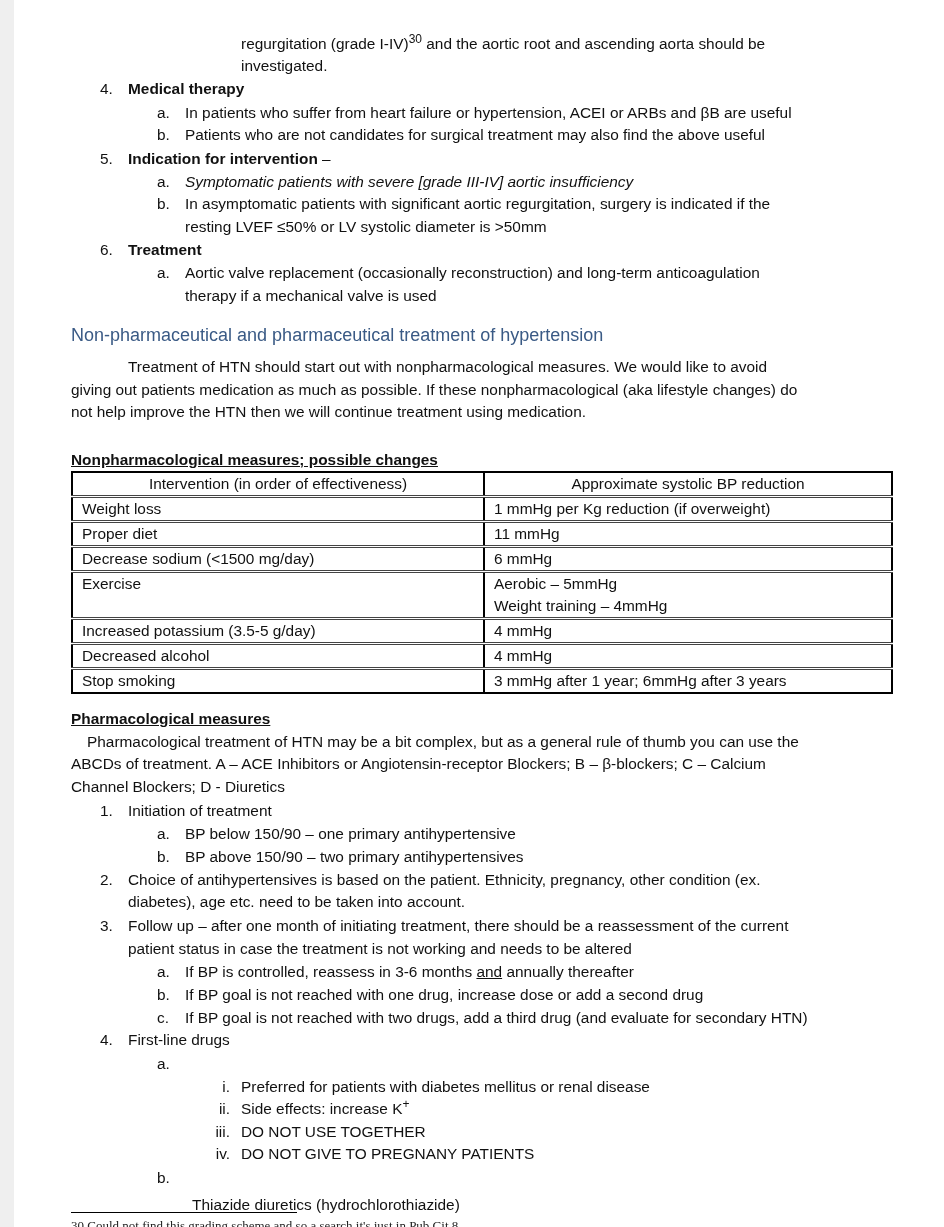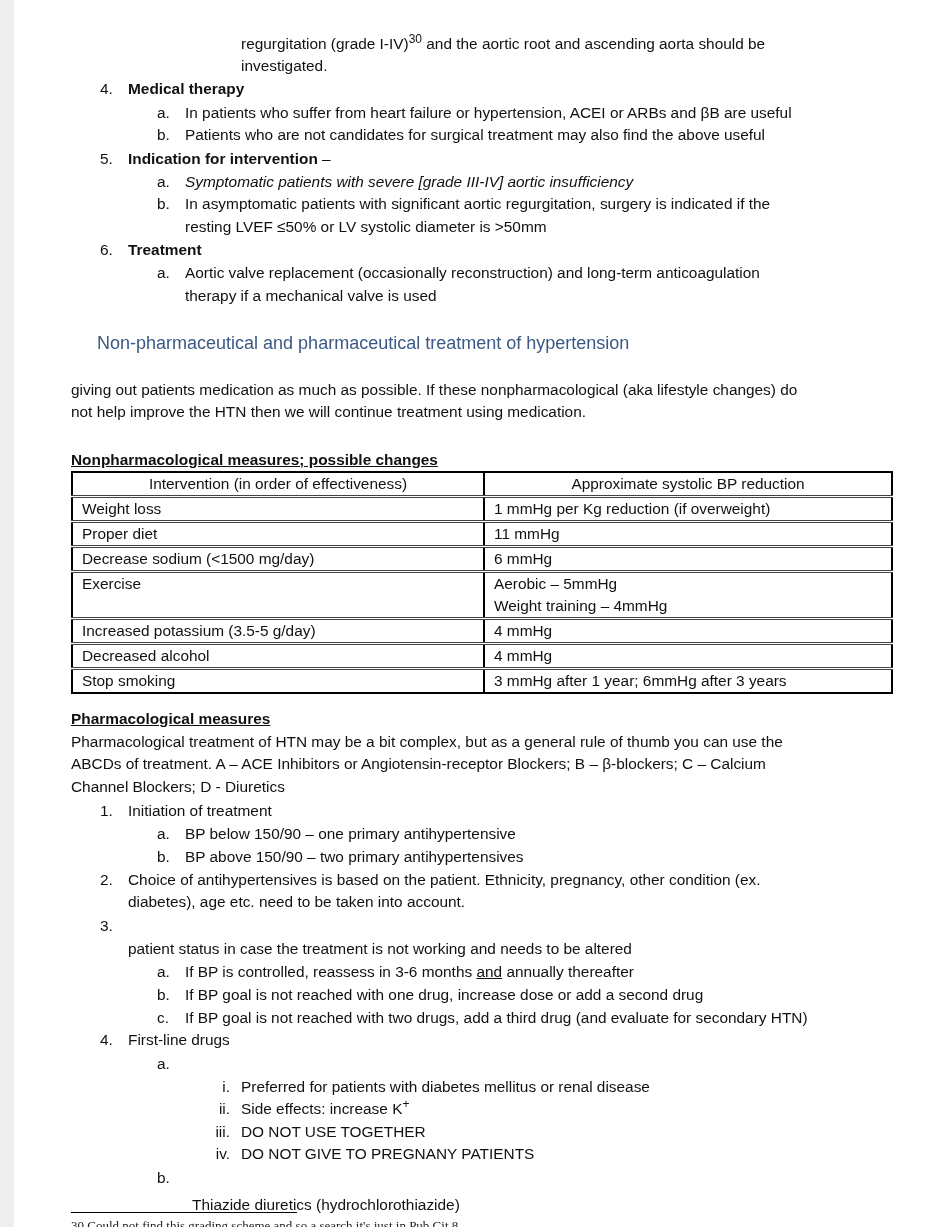--- a/index.html
+++ b/index.html
@@ -57,21 +57,22 @@
   <div class="marker" style="left:143px; top:193px;">b.</div>
   <div class="abs" style="left:171px; top:193px;">In asymptomatic patients with significant aortic regurgitation, surgery is indicated if the</div>
   <div class="abs" style="left:171px; top:216px;">resting LVEF ≤50% or LV systolic diameter is &gt;50mm</div>
 
   <div class="marker" style="left:86px; top:239px;">6.</div>
   <div class="abs b" style="left:114px; top:239px;">Treatment</div>
   <div class="marker" style="left:143px; top:262px;">a.</div>
   <div class="abs" style="left:171px; top:262px;">Aortic valve replacement (occasionally reconstruction) and long-term anticoagulation</div>
   <div class="abs" style="left:171px; top:285px;">therapy if a mechanical valve is used</div>
 
-  <div class="abs heading" style="left:57px; top:331px; line-height:24px;margin-left:26px;">Non-pharmaceutical and pharmaceutical treatment of hypertension</div>
+  <div class="abs heading" style="left:57px; top:323px; line-height:24px;">Non-pharmaceutical and pharmaceutical treatment of hypertension</div>
+  <div class="abs" style="left:114px; top:356px;">Treatment of HTN should start out with nonpharmacological measures. We would like to avoid</div>
   <div class="abs" style="left:57px; top:379px;">giving out patients medication as much as possible. If these nonpharmacological (aka lifestyle changes) do</div>
   <div class="abs" style="left:57px; top:401px;">not help improve the HTN then we will continue treatment using medication.</div>
 
   <div class="abs b u" style="left:57px; top:449px;">Nonpharmacological measures; possible changes</div>
 
   <table class="lifestyle">
     <tbody>
         <tr>
       <th class="c1">Intervention (in order of effectiveness)</th>
       <th>Approximate systolic BP reduction</th>
@@ -104,36 +105,37 @@
       <td>4 mmHg</td>
     </tr>
     <tr>
       <td class="c1">Stop smoking</td>
       <td>3 mmHg after 1 year; 6mmHg after 3 years</td>
     </tr>
   </tbody>
     </table>
 
   <div class="abs b u" style="left:57px; top:708px;">Pharmacological measures</div>
-  <div class="abs" style="left:57px; top:731px;">Pharmacological treatment of HTN may be a bit complex, but as a general rule of thumb you can use the</div>
+  <div class="abs" style="left:73px; top:731px;">Pharmacological treatment of HTN may be a bit complex, but as a general rule of thumb you can use the</div>
   <div class="abs" style="left:57px; top:753px;">ABCDs of treatment. A – ACE Inhibitors or Angiotensin-receptor Blockers; B – β-blockers; C – Calcium</div>
   <div class="abs" style="left:57px; top:776px;">Channel Blockers; D - Diuretics</div>
 
   <div class="marker" style="left:86px; top:800px;">1.</div>
   <div class="abs" style="left:114px; top:800px;">Initiation of treatment</div>
   <div class="marker" style="left:143px; top:823px;">a.</div>
   <div class="abs" style="left:171px; top:823px;">BP below 150/90 – one primary antihypertensive</div>
   <div class="marker" style="left:143px; top:846px;">b.</div>
   <div class="abs" style="left:171px; top:846px;">BP above 150/90 – two primary antihypertensives</div>
 
   <div class="marker" style="left:86px; top:869px;">2.</div>
   <div class="abs" style="left:114px; top:869px;">Choice of antihypertensives is based on the patient. Ethnicity, pregnancy, other condition (ex.</div>
   <div class="abs" style="left:114px; top:891px;">diabetes), age etc. need to be taken into account.</div>
 
   <div class="marker" style="left:86px; top:915px;">3.</div>
+  <div class="abs" style="left:114px; top:915px;">Follow up – after one month of initiating treatment, there should be a reassessment of the current</div>
   <div class="abs" style="left:114px; top:938px;">patient status in case the treatment is not working and needs to be altered</div>
   <div class="marker" style="left:143px; top:961px;">a.</div>
   <div class="abs" style="left:171px; top:961px;"><span>If BP is controlled, reassess in 3-6 months </span><span class="u">and</span><span> annually thereafter</span></div>
   <div class="marker" style="left:143px; top:984px;">b.</div>
   <div class="abs" style="left:171px; top:984px;">If BP goal is not reached with one drug, increase dose or add a second drug</div>
   <div class="marker" style="left:143px; top:1007px;">c.</div>
   <div class="abs" style="left:171px; top:1007px;text-align:center;">If BP goal is not reached with two drugs, add a third drug (and evaluate for secondary HTN)</div>
 
   <div class="marker" style="left:86px; top:1029px;">4.</div>
   <div class="abs" style="left:114px; top:1029px;">First-line drugs</div>

